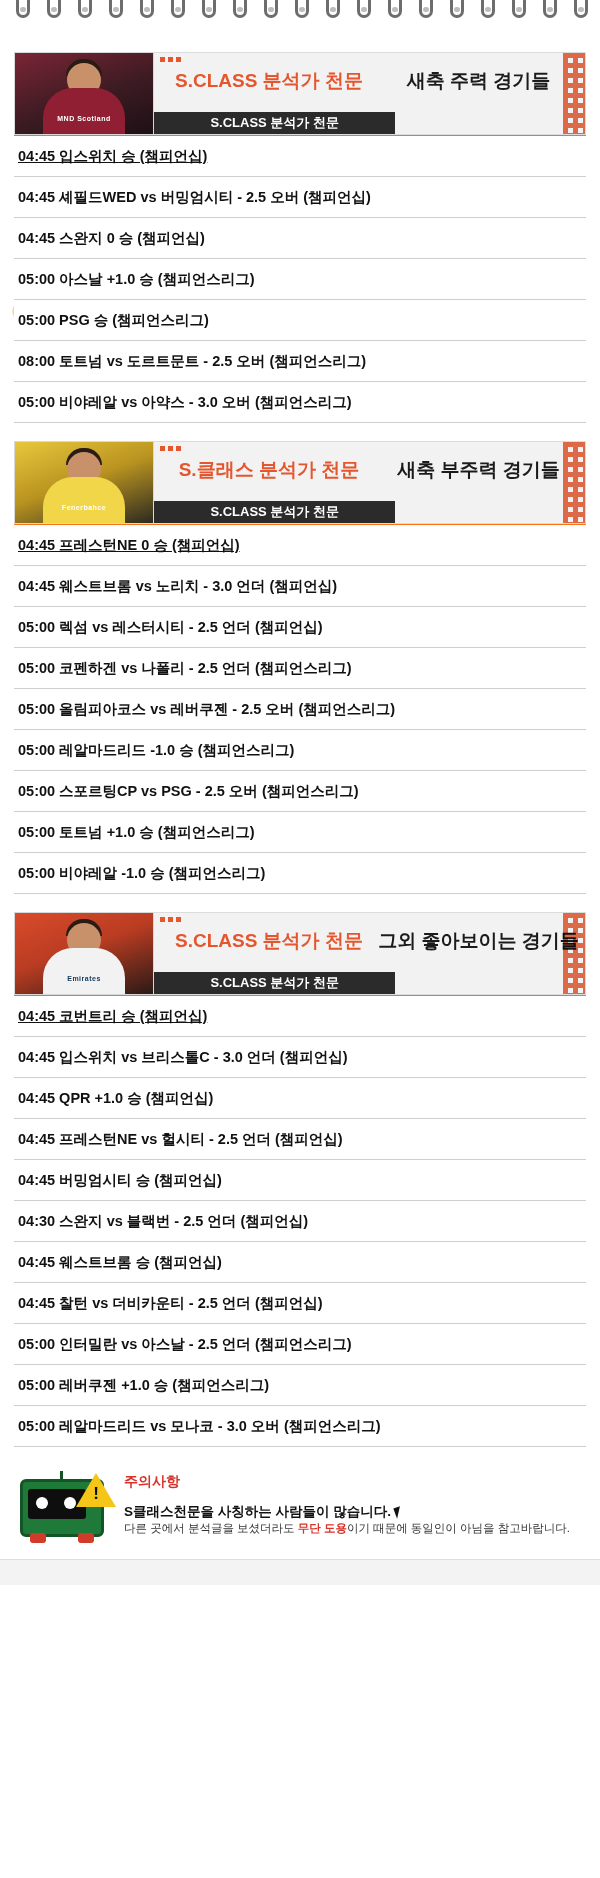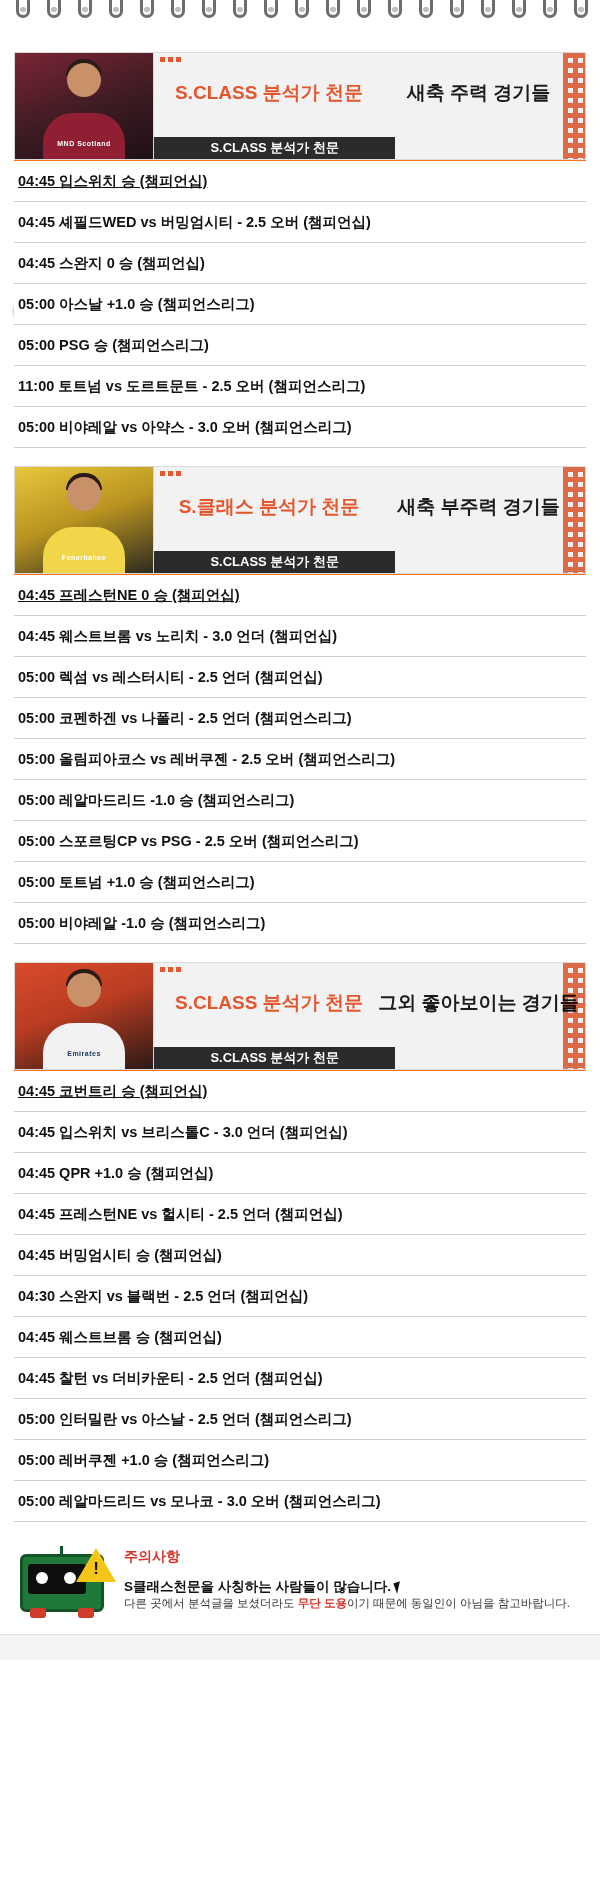--- a/index.html
+++ b/index.html
@@ -96,21 +96,21 @@
   .wm2c { top: 745px; left: 205px; }
   .wm3 { top: 1135px; left: 200px; }
   .wm3b { top: 1185px; left: 70px; }
   .wm3c { top: 1240px; left: 250px; }
 
   
   .sec-head {
     position: relative;
     display: flex;
     align-items: stretch;
-    height: 108px;
+    height: 83px;
     margin-top: 18px;
     z-index: 6;
   }
   .sec-head .photo {
     width: 140px;
     flex: 0 0 140px;
     position: relative;
     overflow: hidden;
     border: 1px solid #d8d8d8;
   }
@@ -408,21 +408,21 @@
           <div class="tbar">S.CLASS 분석가 천문</div>
         </div>
       </div>
     </div>
     <div class="rows">
       <div class="row">04:45 입스위치 승 (챔피언십)</div>
       <div class="row">04:45 셰필드WED vs 버밍엄시티 - 2.5 오버 (챔피언십)</div>
       <div class="row">04:45 스완지 0 승 (챔피언십)</div>
       <div class="row">05:00 아스날 +1.0 승 (챔피언스리그)</div>
       <div class="row">05:00 PSG 승 (챔피언스리그)</div>
-      <div class="row">11:00 토트넘 vs 도르트문트 - 2.5 오버 (챔피언스리그)</div>
+      <div class="row">08:00 토트넘 vs 도르트문트 - 2.5 오버 (챔피언스리그)</div>
       <div class="row">05:00 비야레알 vs 아약스 - 3.0 오버 (챔피언스리그)</div>
     </div>
 
     <div class="sec-head">
       <div class="photo photo-2">
         <div class="bg"></div>
         <div class="hair"></div>
         <div class="head"></div>
         <div class="body"></div>
         <div class="kit-text">Fenerbahce</div>

